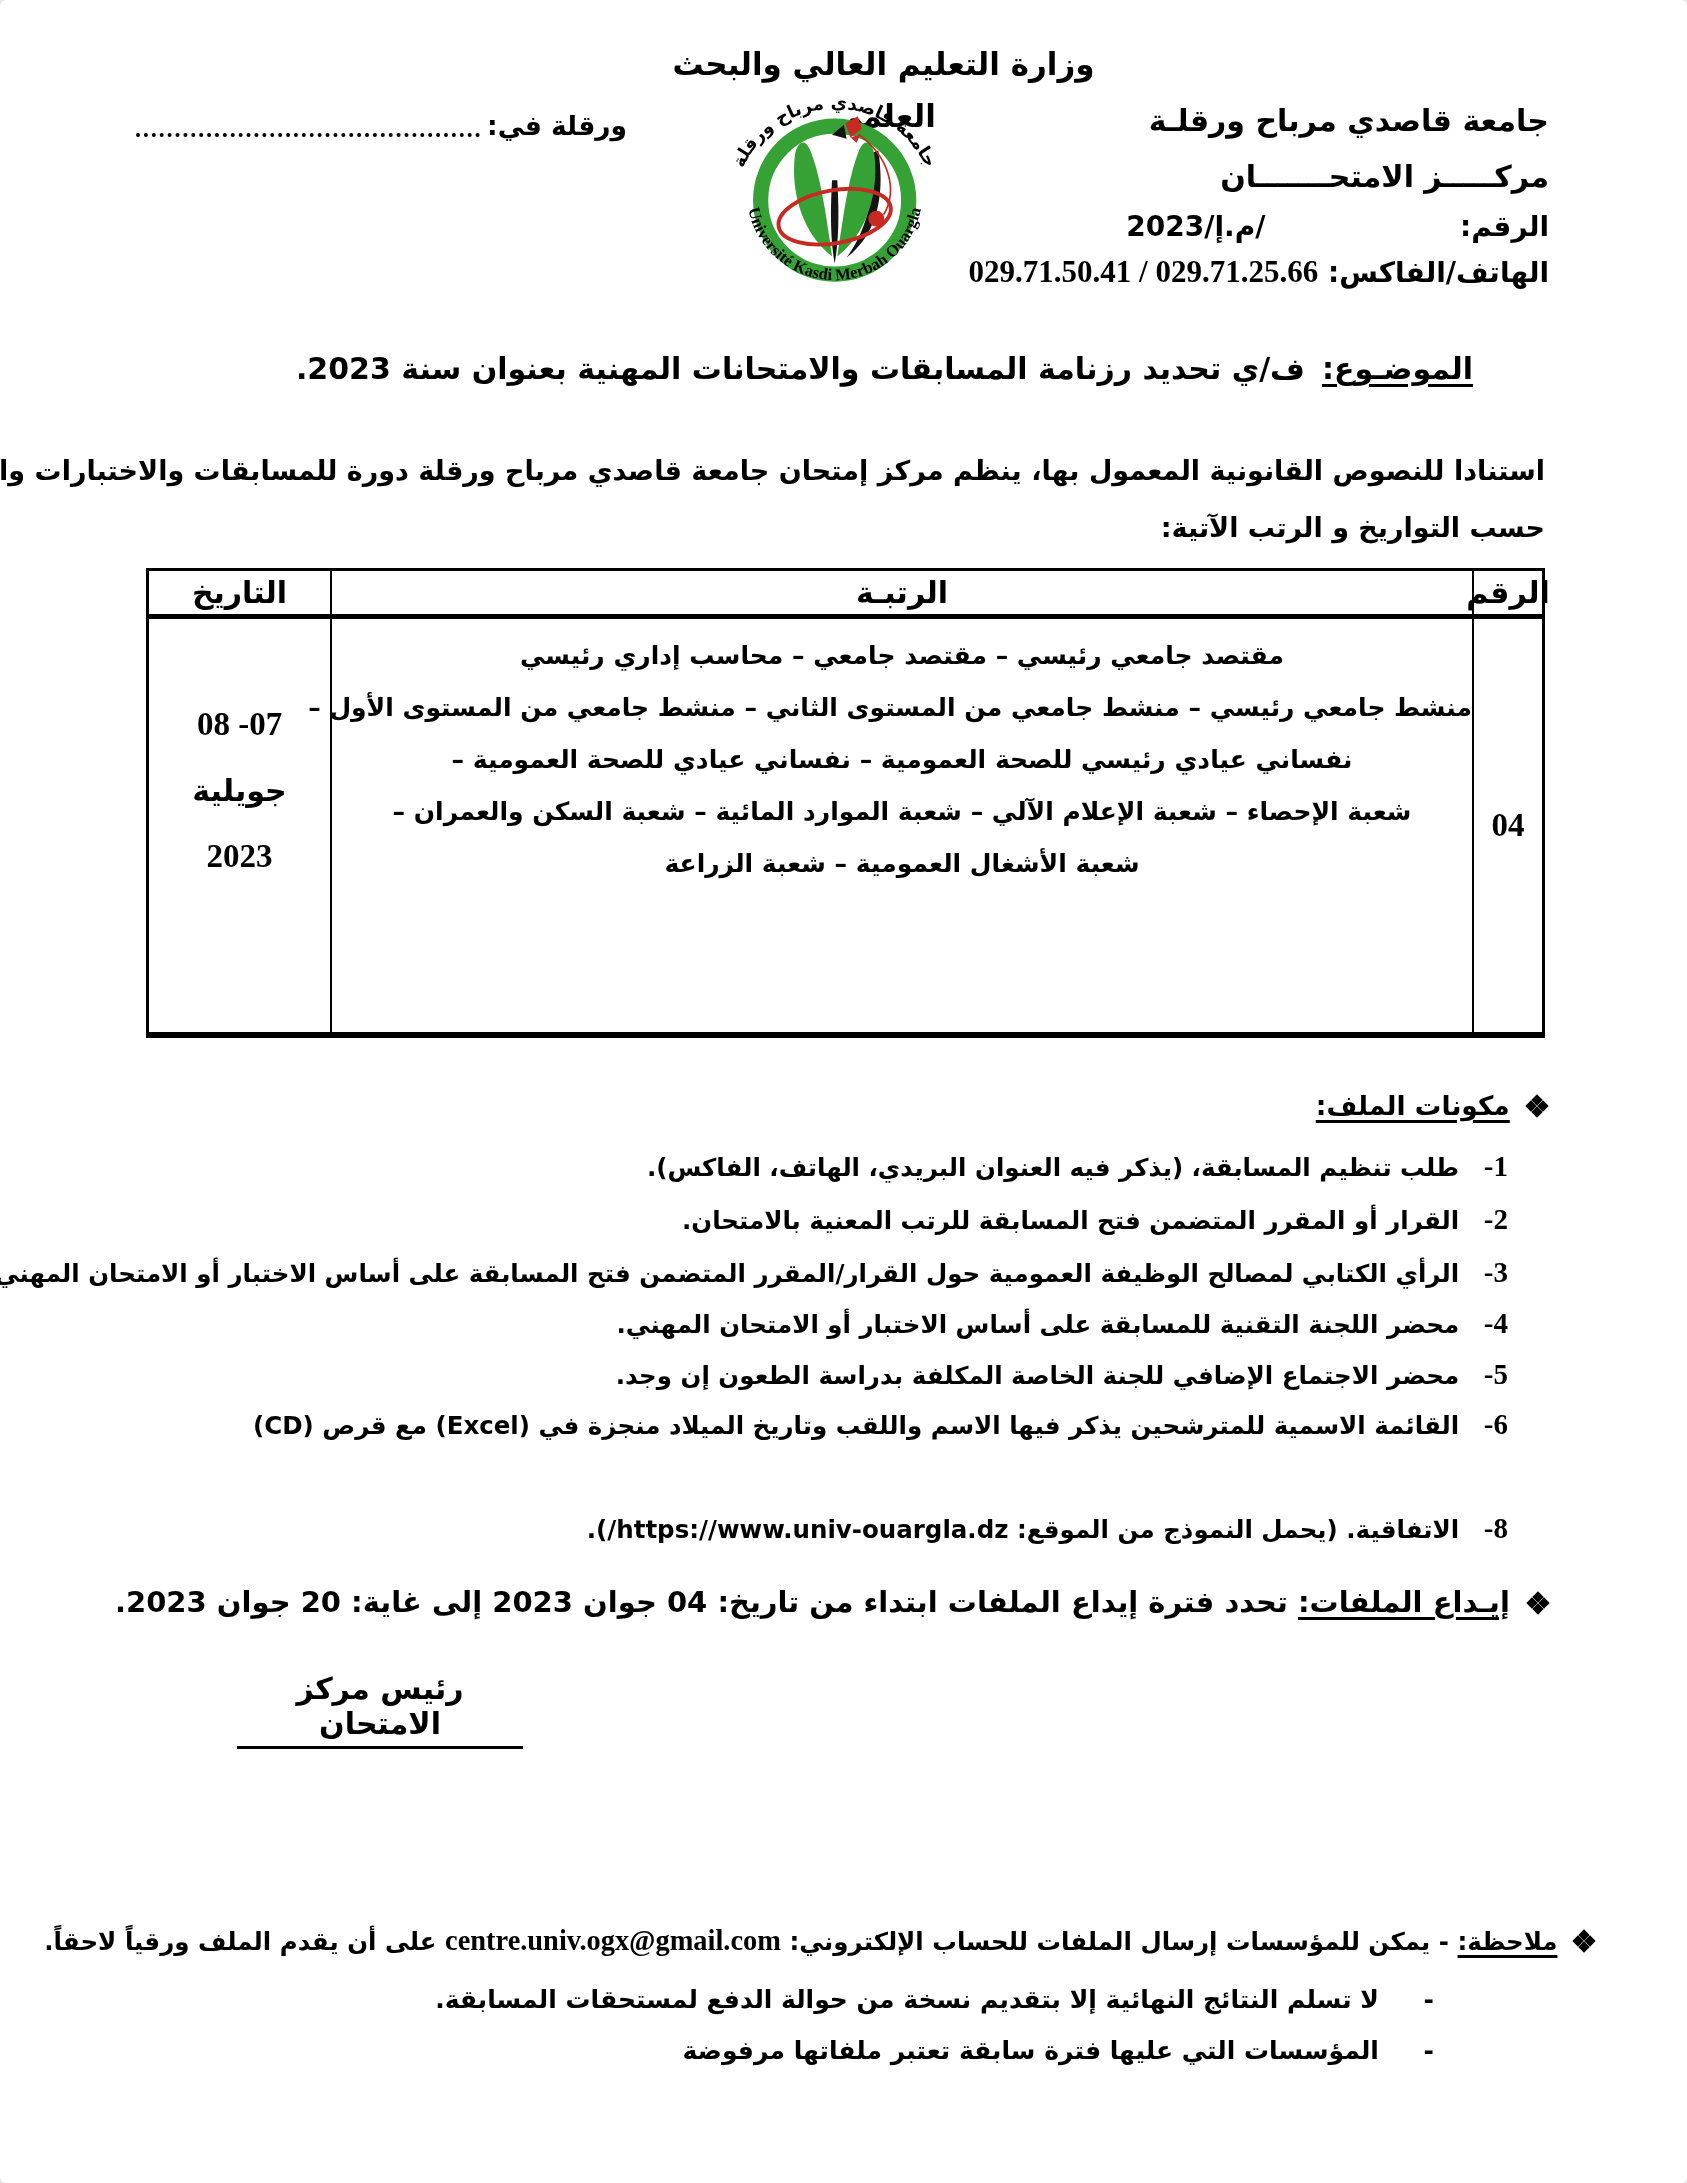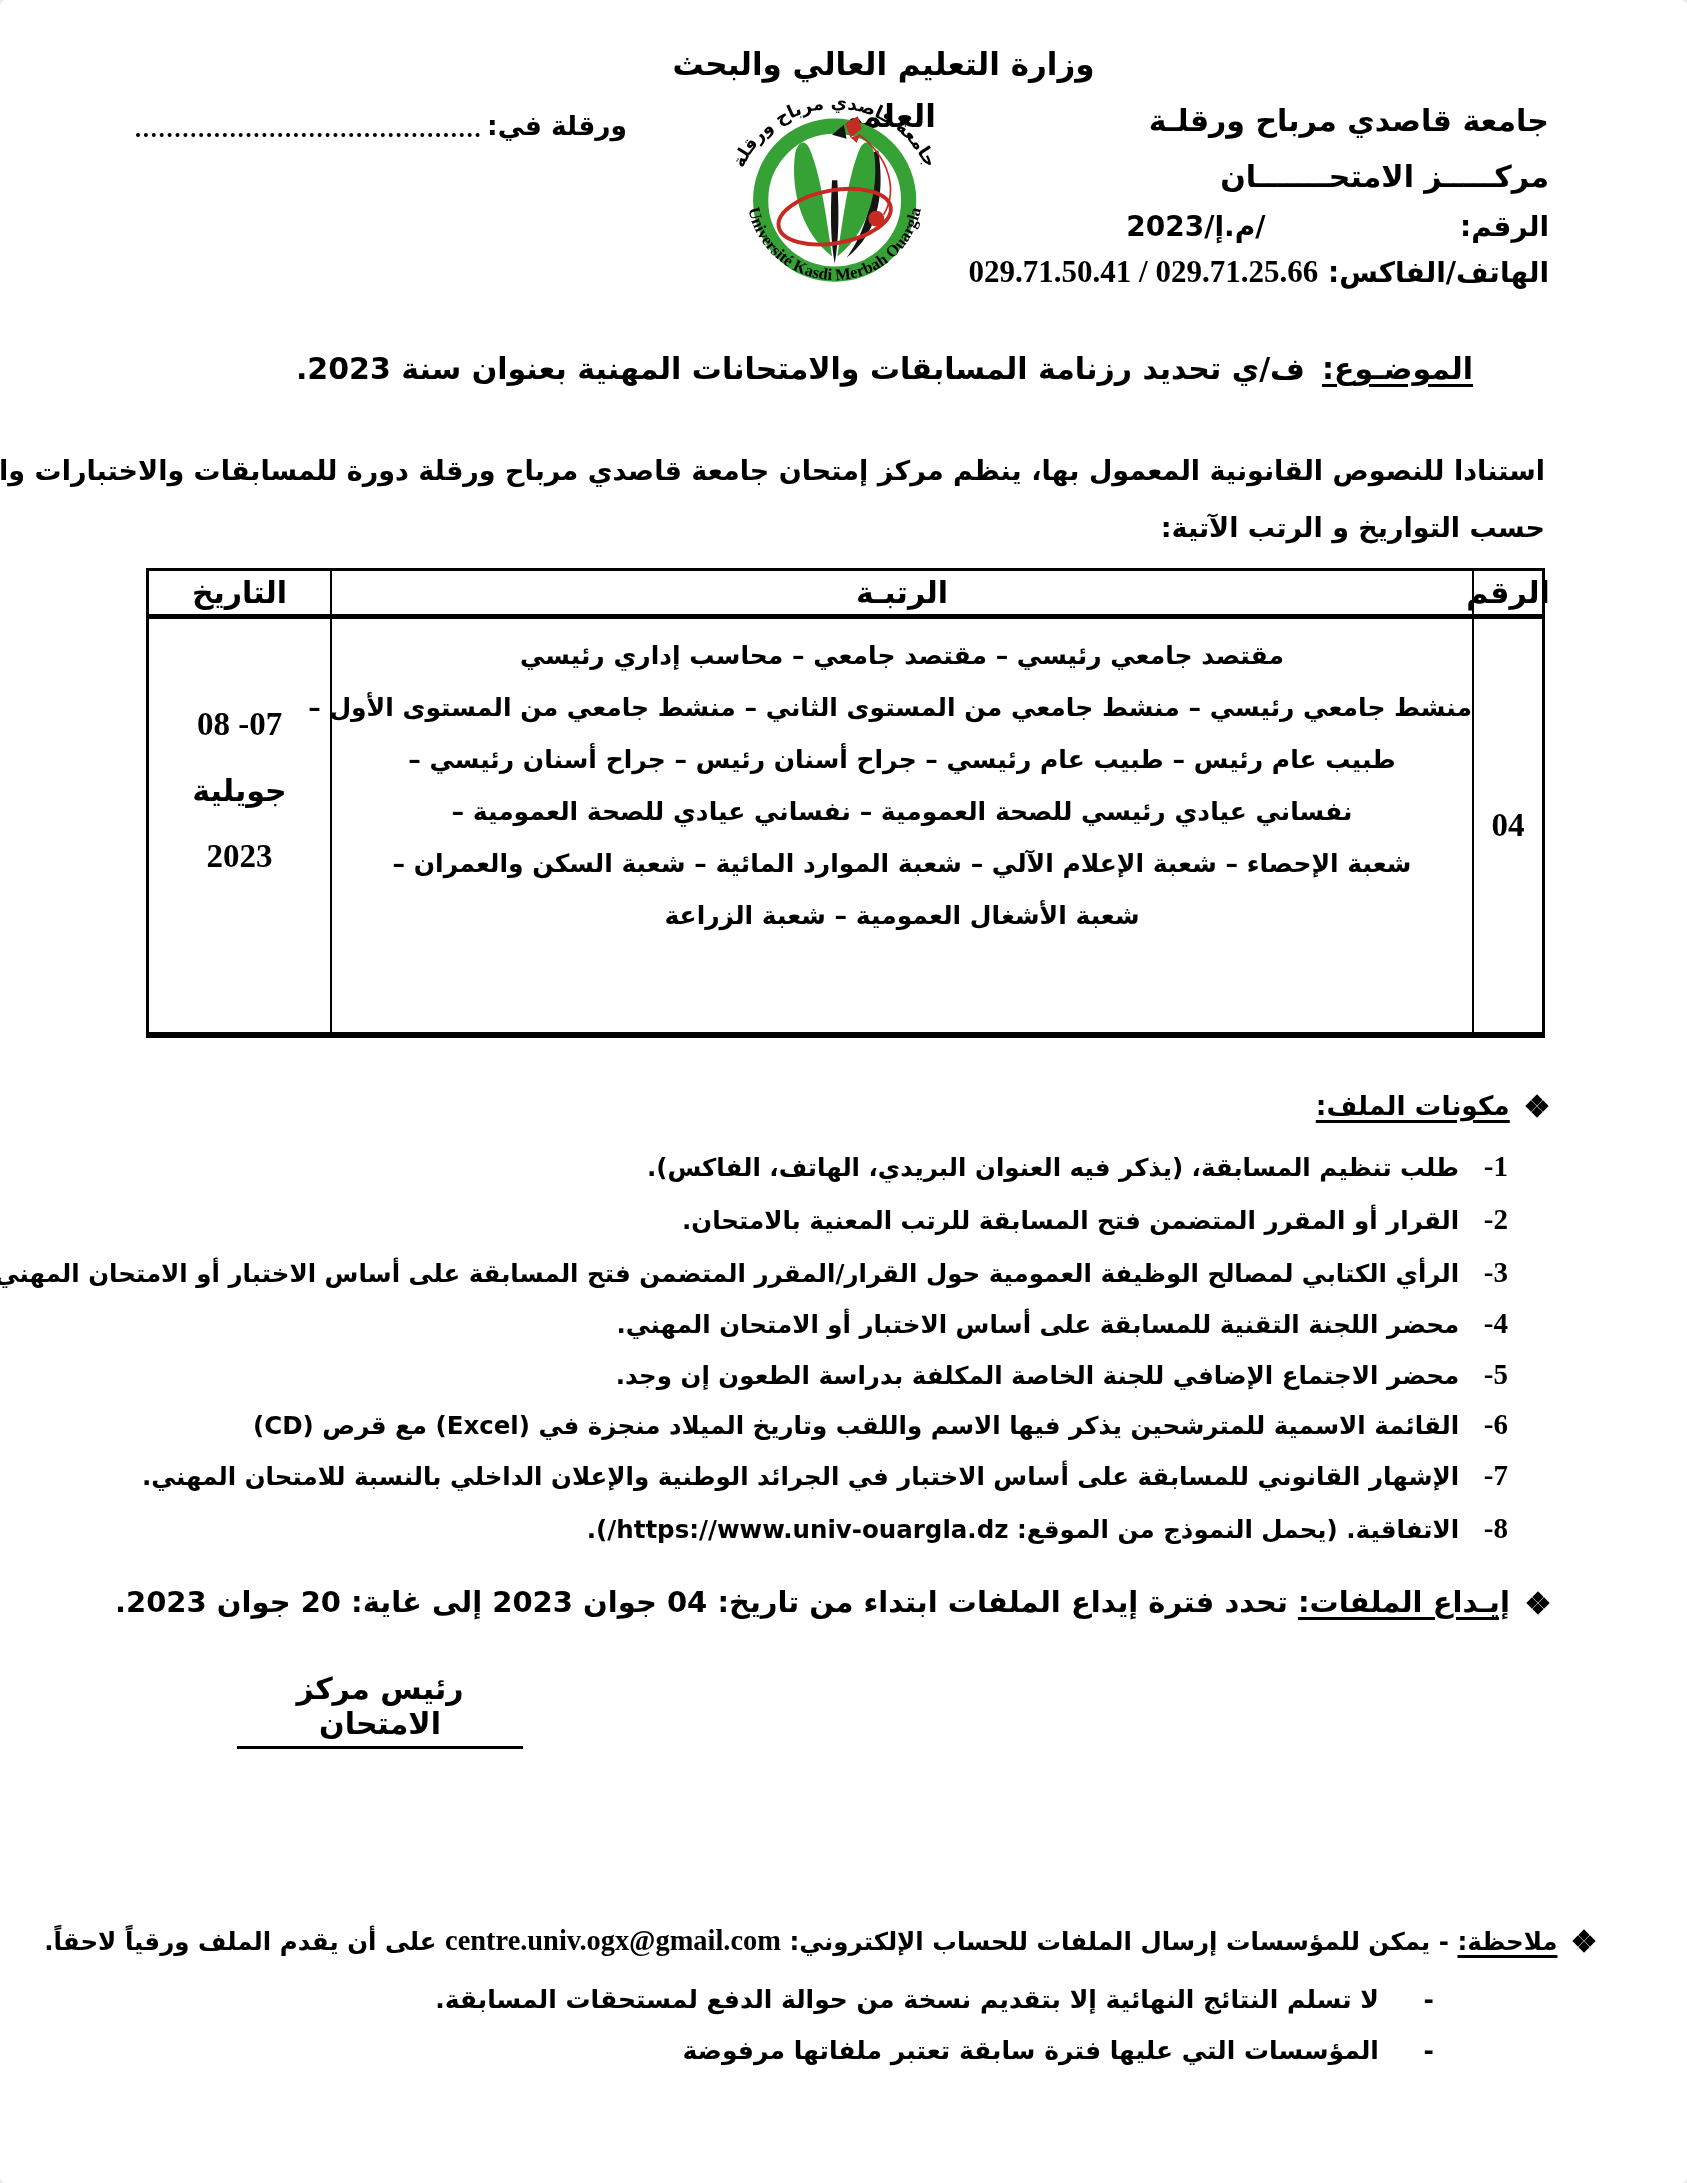--- a/index.html
+++ b/index.html
@@ -146,21 +146,20 @@
 
     <div id="date-cell" class="c-date">
       <div class="dnum serif">07- 08</div>
       <div class="dmonth">جويلية</div>
       <div class="dnum serif">2023</div>
     </div>
 
     <div id="rank-cell">
       <div class="rline">مقتصد جامعي رئيسي – مقتصد جامعي – محاسب إداري رئيسي</div>
       <div class="rline">منشط جامعي رئيسي – منشط جامعي من المستوى الثاني – منشط جامعي من المستوى الأول –</div>
-      <div class="rline">طبيب عام رئيس – طبيب عام رئيسي – جراح أسنان رئيس – جراح أسنان رئيسي –</div>
       <div class="rline">نفساني عيادي رئيسي للصحة العمومية – نفساني عيادي للصحة العمومية –</div>
       <div class="rline">شعبة الإحصاء – شعبة الإعلام الآلي – شعبة الموارد المائية – شعبة السكن والعمران –</div>
       <div class="rline">شعبة الأشغال العمومية – شعبة الزراعة</div>
     </div>
 
     <div id="num-cell" class="c-num serif">04</div>
   </div>
 
   <div id="file-head" class="abs nowrap">
     <span class="dbul"><i></i><i></i><i></i><i></i></span>
@@ -184,24 +183,20 @@
     <span class="ftxt">محضر اللجنة التقنية للمسابقة على أساس الاختبار أو الامتحان المهني.</span>
   </div>
   <div id="fi5" class="fitem">
     <span class="fnum">5-</span>
     <span class="ftxt">محضر الاجتماع الإضافي للجنة الخاصة المكلفة بدراسة الطعون إن وجد.</span>
   </div>
   <div id="fi6" class="fitem">
     <span class="fnum">6-</span>
     <span class="ftxt">القائمة الاسمية للمترشحين يذكر فيها الاسم واللقب وتاريخ الميلاد منجزة في (Excel) مع قرص (CD)</span>
   </div>
-  <div id="fi7" class="fitem">
-    <span class="fnum">7-</span>
-    <span class="ftxt">الإشهار القانوني للمسابقة على أساس الاختبار في الجرائد الوطنية والإعلان الداخلي بالنسبة للامتحان المهني.</span>
-  </div>
   <div id="fi8" class="fitem">
     <span class="fnum">8-</span>
     <span class="ftxt">الاتفاقية. (يحمل النموذج من الموقع: https://www.univ-ouargla.dz/).</span>
   </div>
 
   <div id="deposit" class="abs">
     <span class="dbul"><i></i><i></i><i></i><i></i></span>
     <span class="ul">إيـداع الملفات:</span>
     <span>تحدد فترة إيداع الملفات ابتداء من تاريخ: 04 جوان 2023 إلى غاية: 20 جوان 2023.</span>
   </div>

